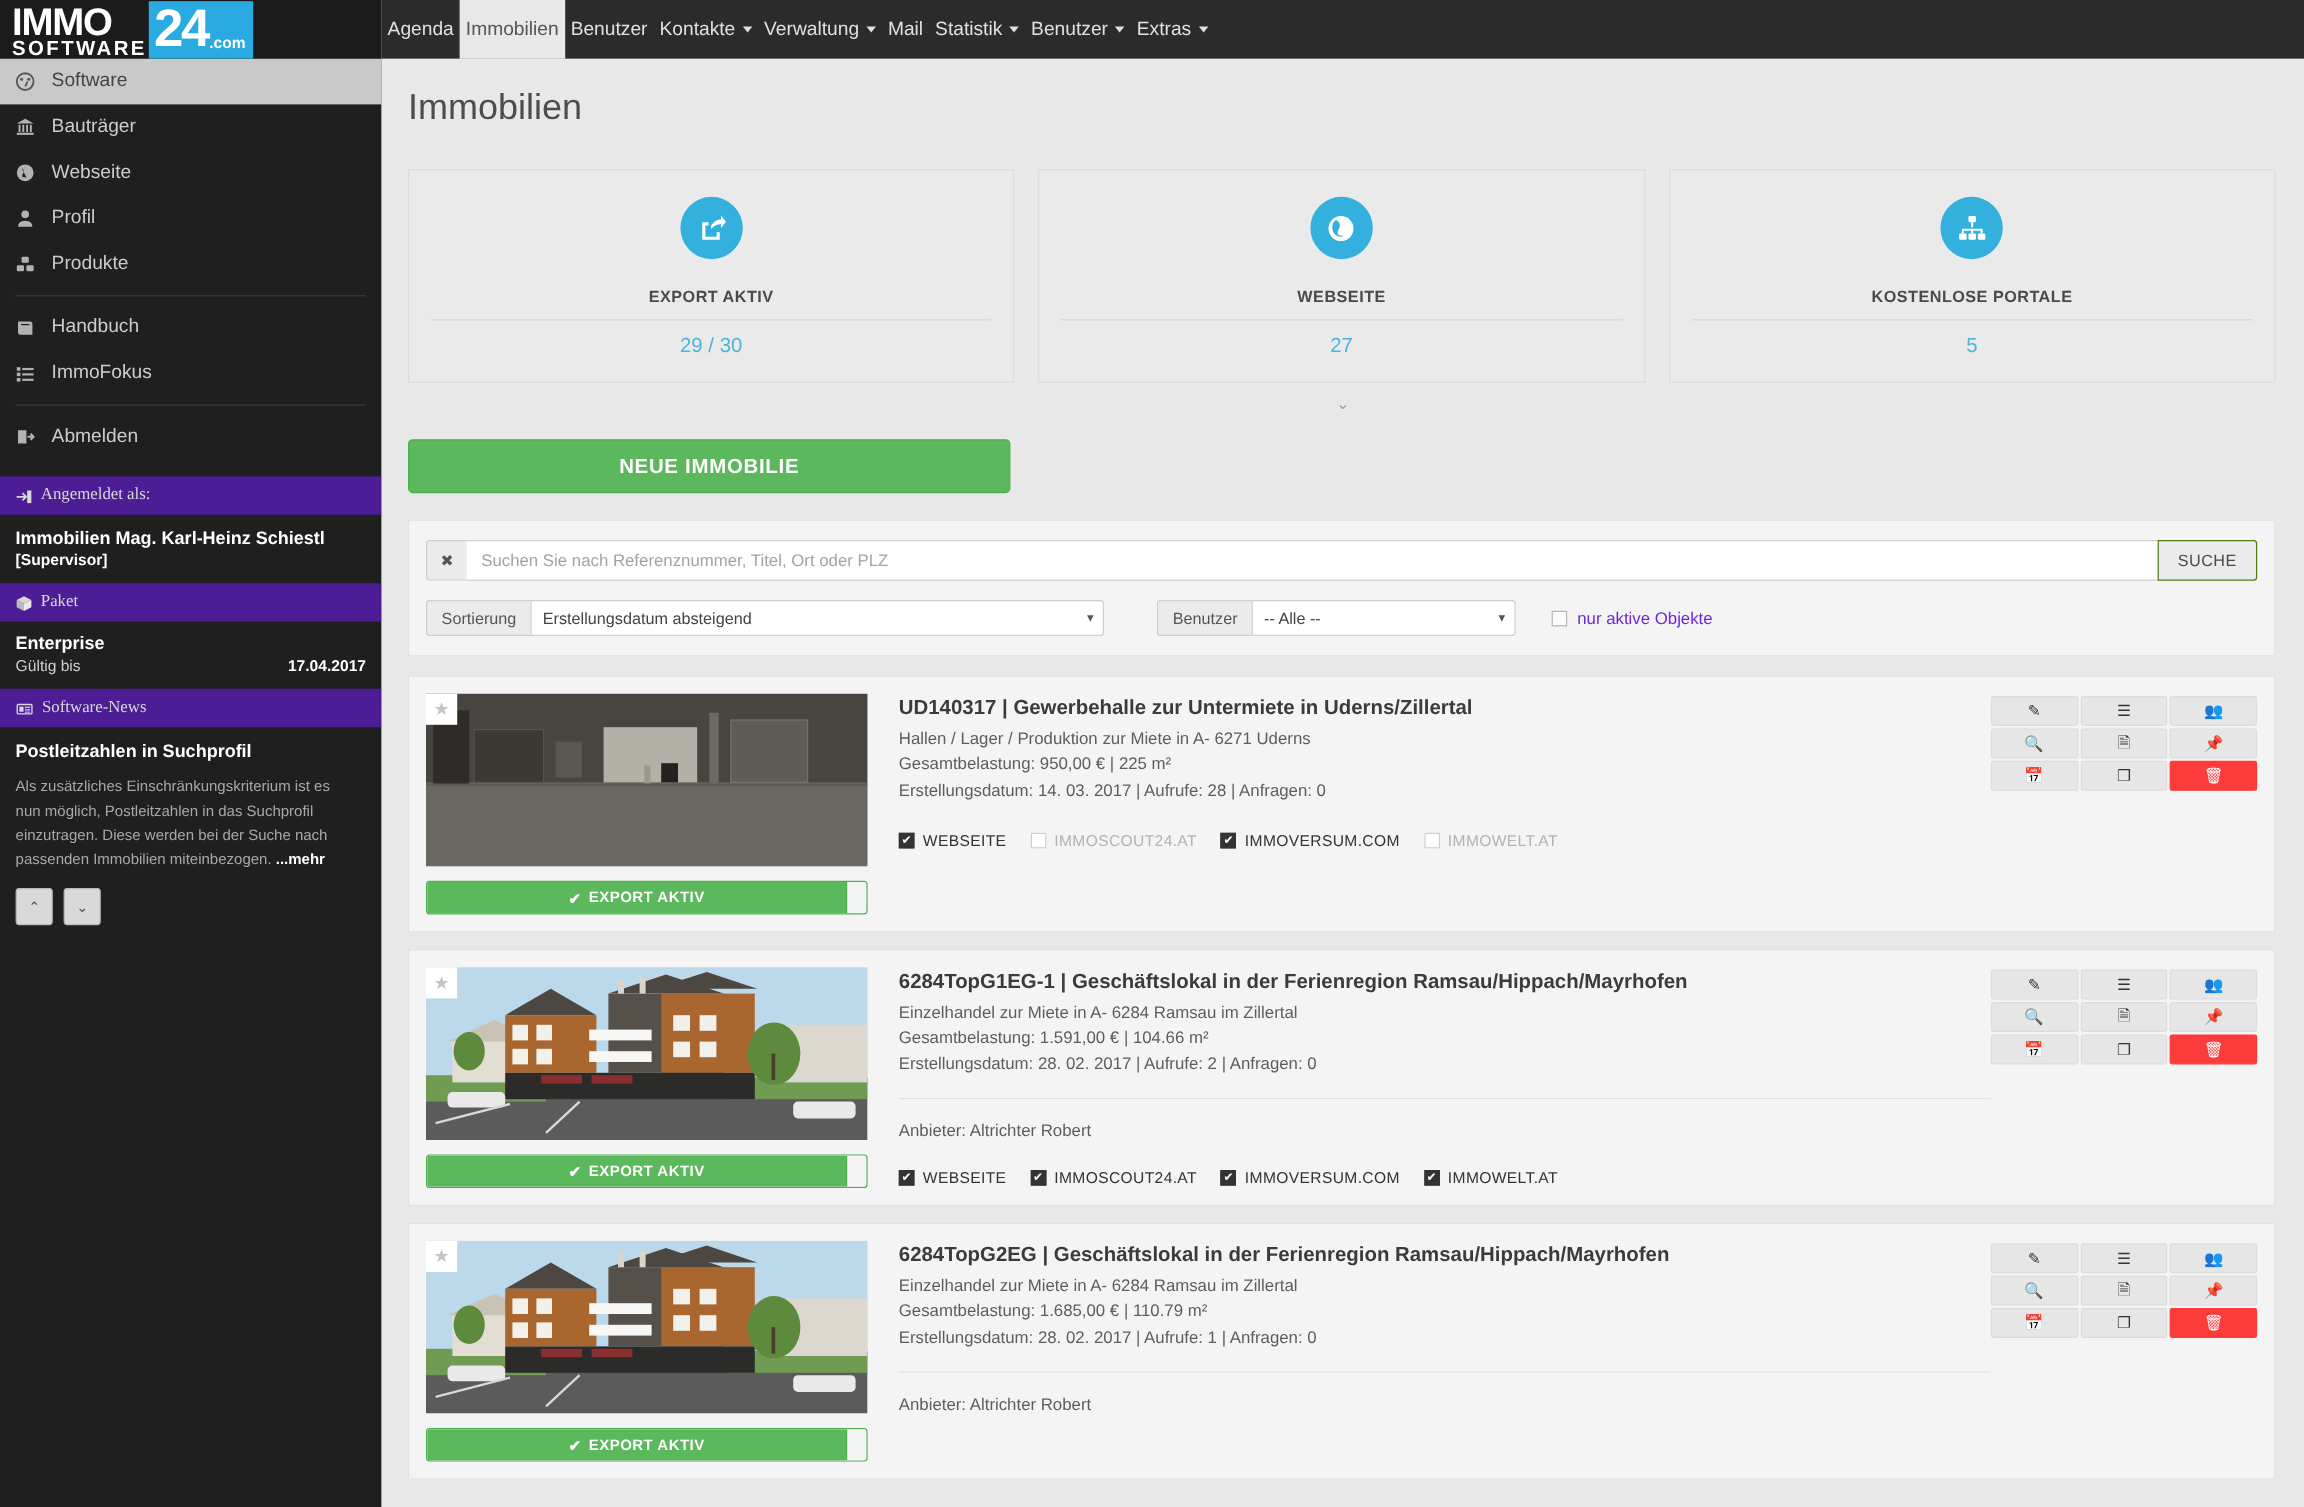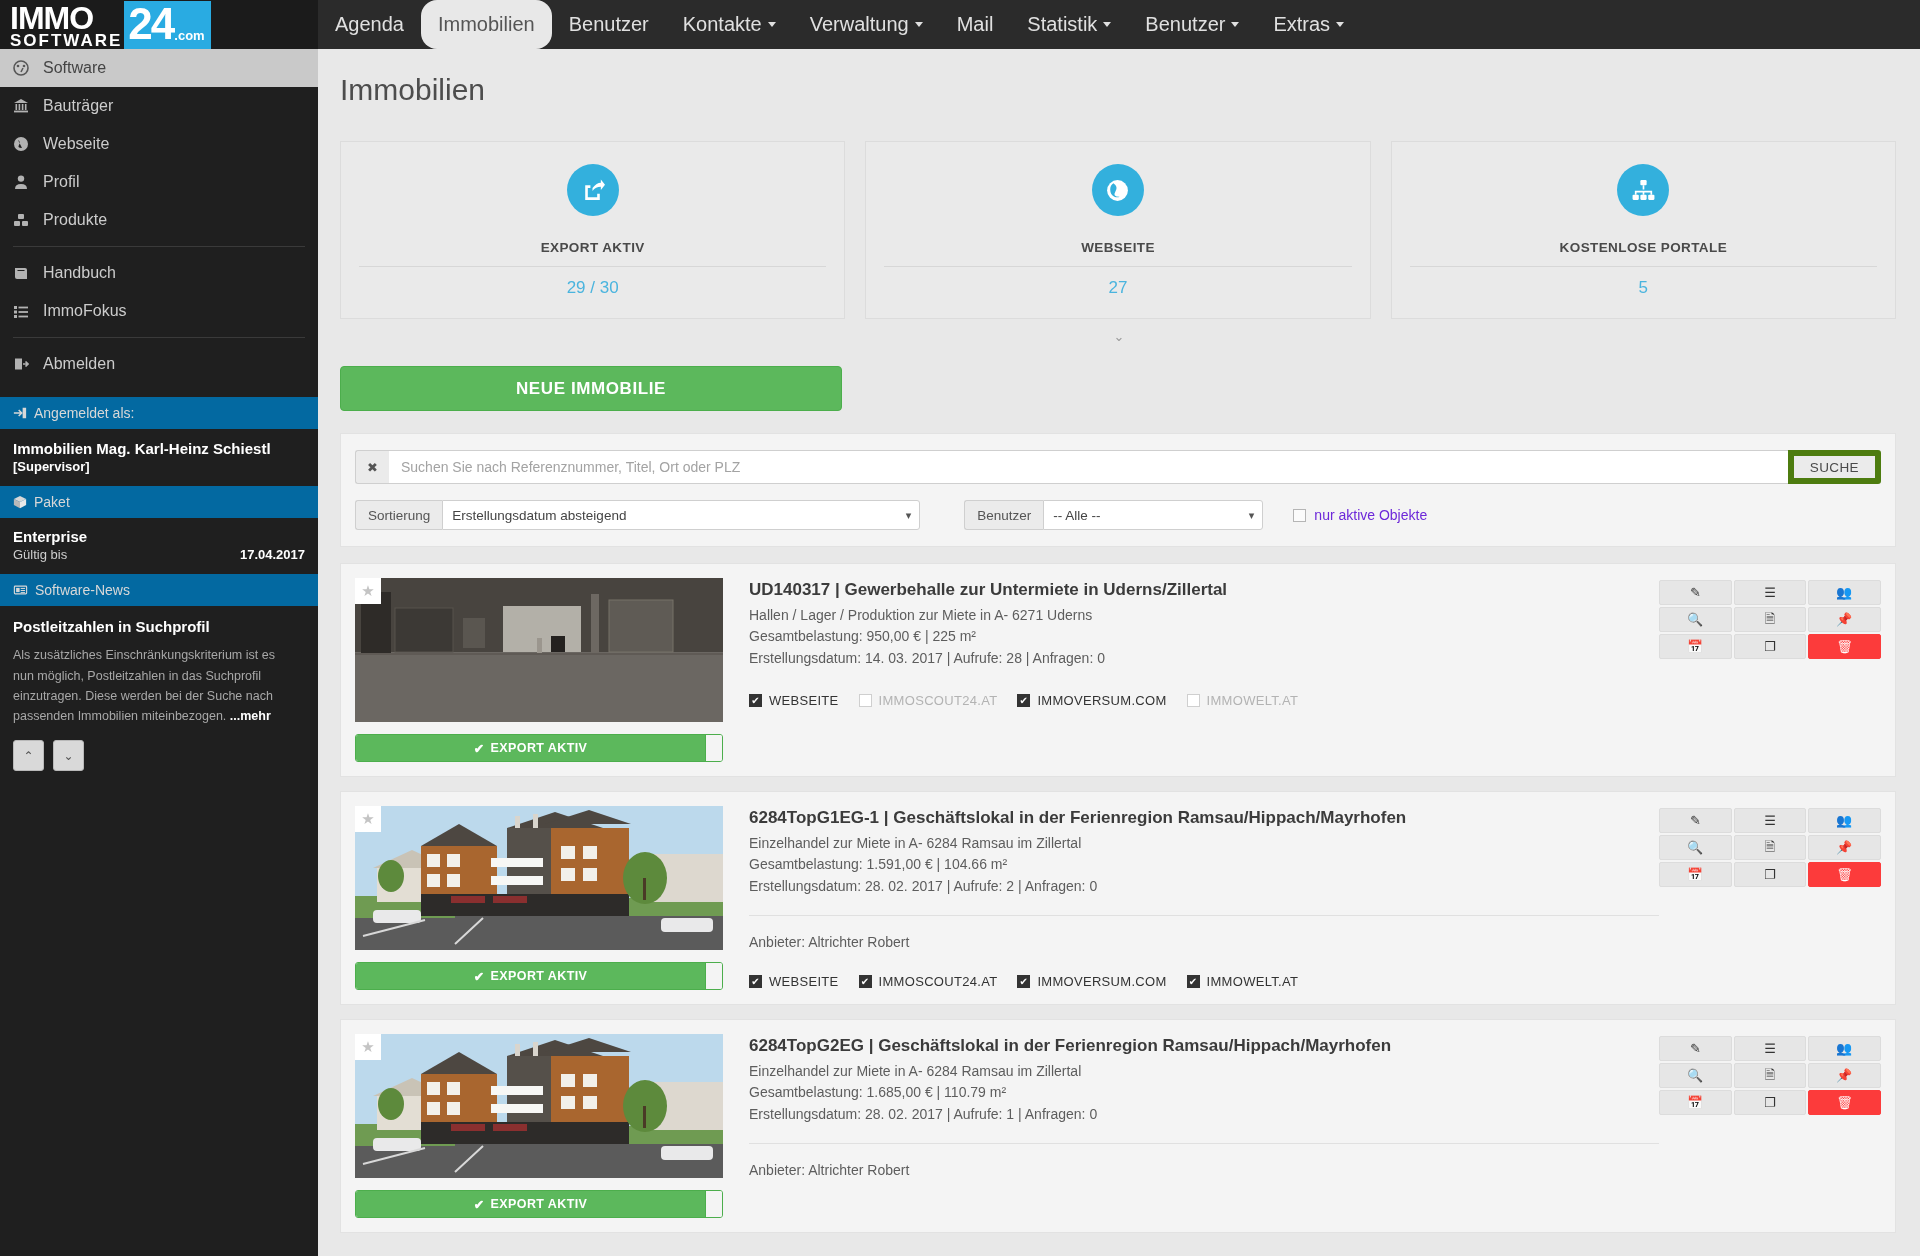--- a/index.html
+++ b/index.html
@@ -29,22 +29,22 @@
   }
   .logo-right {
     background: #29abe2; padding: 0px 6px 0 4px; margin-left: 2px;
     display: flex; align-items: flex-start; position: relative; height: 48px;
   }
   .logo-24 { color: #fff; font-size: 44px; font-weight: bold; line-height: 46px; letter-spacing: -2px; }
   .logo-com { color: #fff; font-size: 13px; font-weight: bold; align-self: flex-end; margin-bottom: 6px; margin-left: 1px;}
 
   .nav-strip { flex: 1; background: #2b2b2b; display: flex; align-items: stretch; }
   .nav-item {
-    display: flex; align-items: center; padding: 0 17px;
-    color: #e0e0e0; font-size: 20px; cursor: pointer; white-space: nowrap; border-radius: 16px;
+    display: flex; align-items: center; padding: 0 5px;
+    color: #e0e0e0; font-size: 16px; cursor: pointer; white-space: nowrap;
   }
   .nav-item.active { background: #e8e8e8; color: #555; }
   .caret {
     display: inline-block; width: 0; height: 0; margin-left: 6px;
     border-left: 4px solid transparent; border-right: 4px solid transparent;
     border-top: 5px solid currentColor;
   }
 
   
   .shell { flex: 1; display: flex; min-height: 0; }
@@ -61,22 +61,22 @@
     border-top: 11px solid transparent; border-bottom: 11px solid transparent;
     border-left: 11px solid #c9c9c9;
   }
   .side-ico {
     width: 30px; font-size: 15px; display: inline-block; text-align: left; flex: 0 0 30px;
     opacity: .85;
   }
   .side-sep { height: 1px; background: #3a3a3a; margin: 7px 13px; }
 
   .sec-head {
-    background: #0369a1; color: #d8d8d8; font-size: 14px;
-    padding: 8px 13px; display: flex; align-items: center; gap: 7px;
+    background: #4c1d95; color: #d8d8d8; font-size: 14px;
+    padding: 8px 13px; display: flex; align-items: flex-end; gap: 7px; font-family: Liberation Serif, serif;
   }
   .sec-body { padding: 10px 13px 12px 13px; color: #fff; }
   .user-name { font-size: 15px; font-weight: bold; line-height: 1.35; }
   .user-role { font-size: 13px; font-weight: bold; }
   .paket-name { font-size: 15px; font-weight: bold; margin-bottom: 2px; }
   .paket-row { display: flex; justify-content: space-between; font-size: 13px; color: #cfcfcf; }
   .paket-row b { color: #fff; }
   .news-title { font-size: 15px; font-weight: bold; color: #fff; padding: 12px 13px 0 13px; }
   .news-text { font-size: 12.5px; color: #a8a8a8; line-height: 1.62; padding: 10px 22px 0 13px; }
   .news-more { color: #fff; font-weight: bold; }
@@ -126,21 +126,21 @@
     border-radius: 3px 0 0 3px; color: #555; font-size: 13px;
     display: flex; align-items: center; justify-content: center; cursor: pointer;
   }
   .sr-input {
     flex: 1; border: 1px solid #cfcfcf; border-left: none; border-right: none;
     height: 34px; padding: 0 12px; font-size: 14px; color: #333;
     font-family: "Liberation Sans", sans-serif; background: #fff;
   }
   .sr-input::placeholder { color: #a3a3a3; }
   .sr-btn {
-    padding: 0 16px; background: #ebebeb; border: 6px solid #4d7c0f;
+    padding: 0 16px; background: #ebebeb; border: 1px solid #4d7c0f;
     border-radius: 0 3px 3px 0; color: #4a4a4a; font-size: 13.5px;
     letter-spacing: .4px; cursor: pointer; font-family: "Liberation Sans", sans-serif;
   }
 
   .filter-row { display: flex; align-items: center; margin-top: 16px; gap: 0; }
   .ig { display: flex; align-items: stretch; }
   .ig-label {
     background: #ebebeb; border: 1px solid #cfcfcf; border-right: none;
     border-radius: 3px 0 0 3px; padding: 0 12px; font-size: 13.5px; color: #555;
     display: flex; align-items: center;

